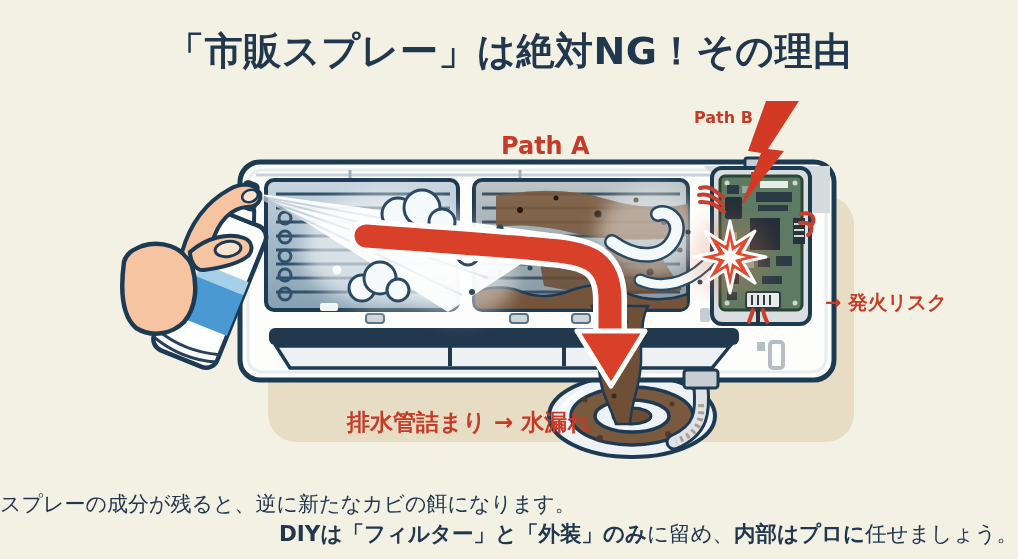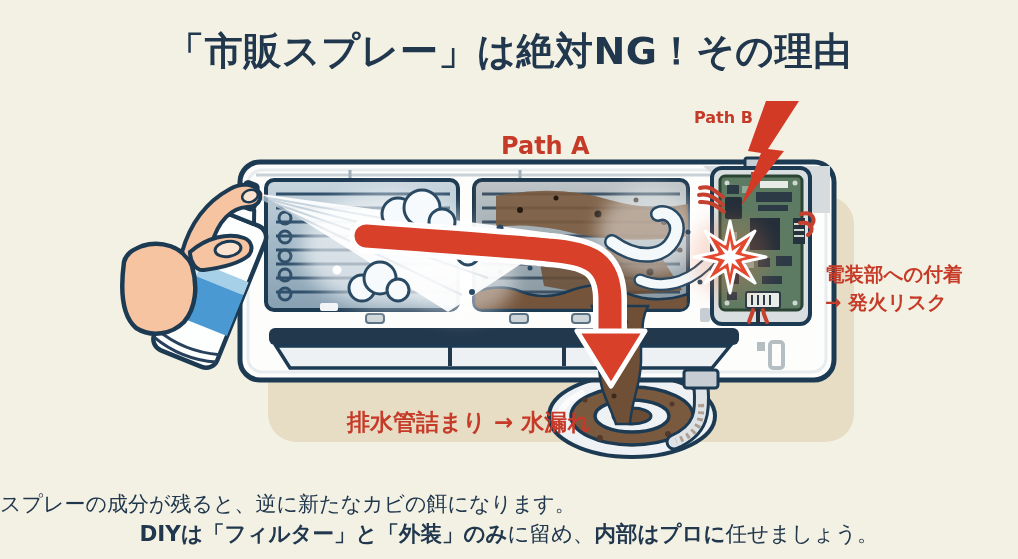--- a/index.html
+++ b/index.html
@@ -18,21 +18,21 @@
   .lbl-path-a{left:487px;top:132px;font-size:24px;margin-left:14px;}
   .lbl-path-b{left:694px;top:108px;font-size:16px;}
   .lbl-elec1{left:825px;top:261px;font-size:19.5px;}
   .lbl-elec2{left:825px;top:289px;font-size:19.5px;}
   .lbl-drain{left:347px;top:407px;font-size:23px;}
   .footer1{
     position:absolute;top:490px;left:0;width:1018px;text-align:left;
     font-size:21px;color:#21374d;white-space:nowrap;
   }
   .footer2{
-    position:absolute;top:519px;left:0;width:1018px;text-align:center;
+    position:absolute;top:519px;left:0;width:1018px;text-align:right;
     font-size:21.5px;color:#21374d;white-space:nowrap;
   }
   .footer2 .b{font-weight:bold;}
 </style>
 </head>
 <body>
 
 <div class="stage">
 
   <svg class="art" viewBox="0 0 1018 559">
@@ -290,19 +290,18 @@
       <path d="M182,252 C190,224 206,202 230,189 C242,182 255,184 259,192 C263,200 257,207 247,207 C232,208 218,220 211,246 L207,260 C198,266 188,262 182,252 Z" fill="#f6c4a0" stroke="#1d3a53" stroke-width="4"></path>
       <ellipse cx="250" cy="196" rx="8" ry="6" transform="rotate(-20 250 196)" fill="#fce3cf" stroke="#1d3a53" stroke-width="2.5"></ellipse>
       <path d="M190,252 C206,238 228,232 244,238 C252,241 254,250 248,256 C238,264 220,268 204,270 C196,271 190,262 190,252 Z" fill="#f6c4a0" stroke="#1d3a53" stroke-width="4"></path>
       <ellipse cx="228" cy="249" rx="13" ry="7.5" transform="rotate(-9 228 249)" fill="#fce3cf" stroke="#1d3a53" stroke-width="3"></ellipse>
     </g>
   </svg>
 
   <div class="title">「市販スプレー」は絶対NG！その理由</div>
   <div class="lbl lbl-path-a">Path A</div>
   <div class="lbl lbl-path-b">Path B</div>
-  <div class="lbl lbl-elec1">電装部への付着</div>
   <div class="lbl lbl-drain">排水管詰まり → 水漏れ</div>
   <div class="lbl lbl-elec2">→ 発火リスク</div>
   <div class="footer1">スプレーの成分が残ると、逆に新たなカビの餌になります。</div>
   <div class="footer2"><span class="b">DIYは「フィルター」と「外装」のみ</span><span>に留め、</span><span class="b">内部はプロに</span><span>任せましょう。</span></div>
 
 </div>
 
 </body></html>

